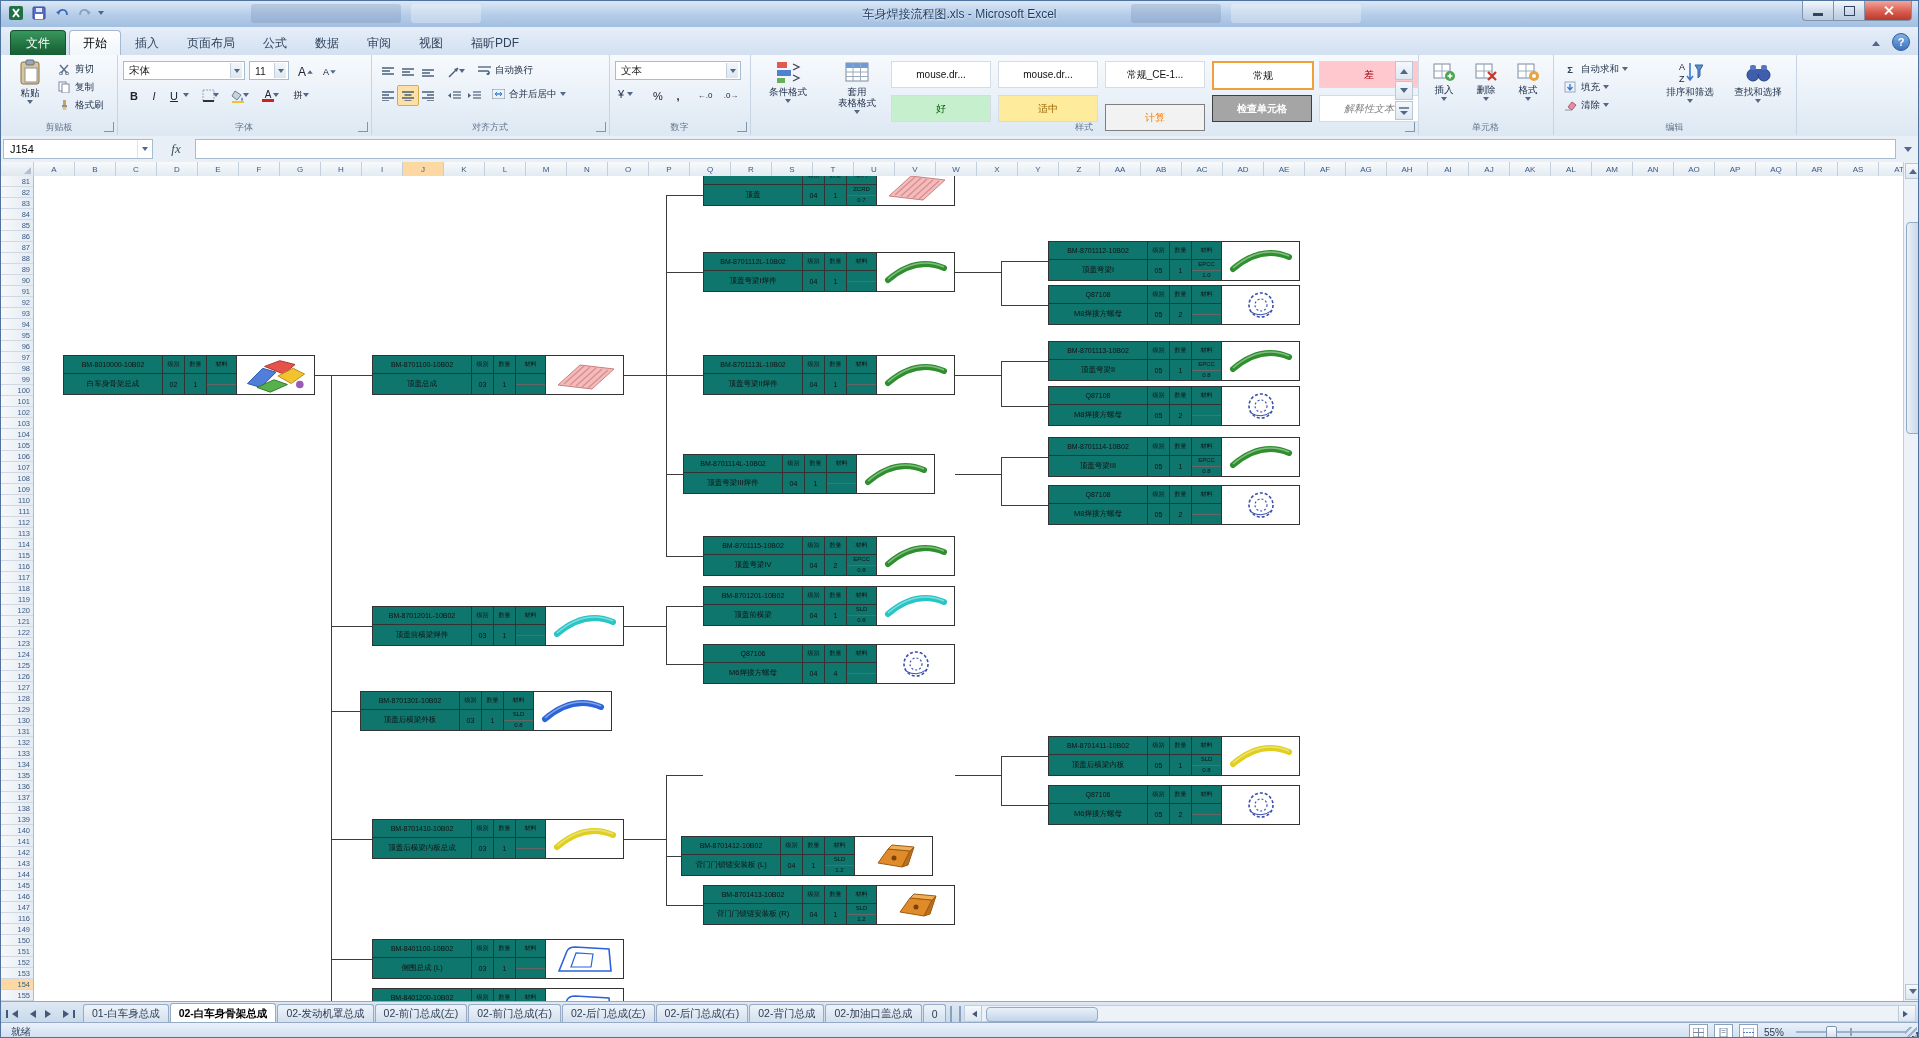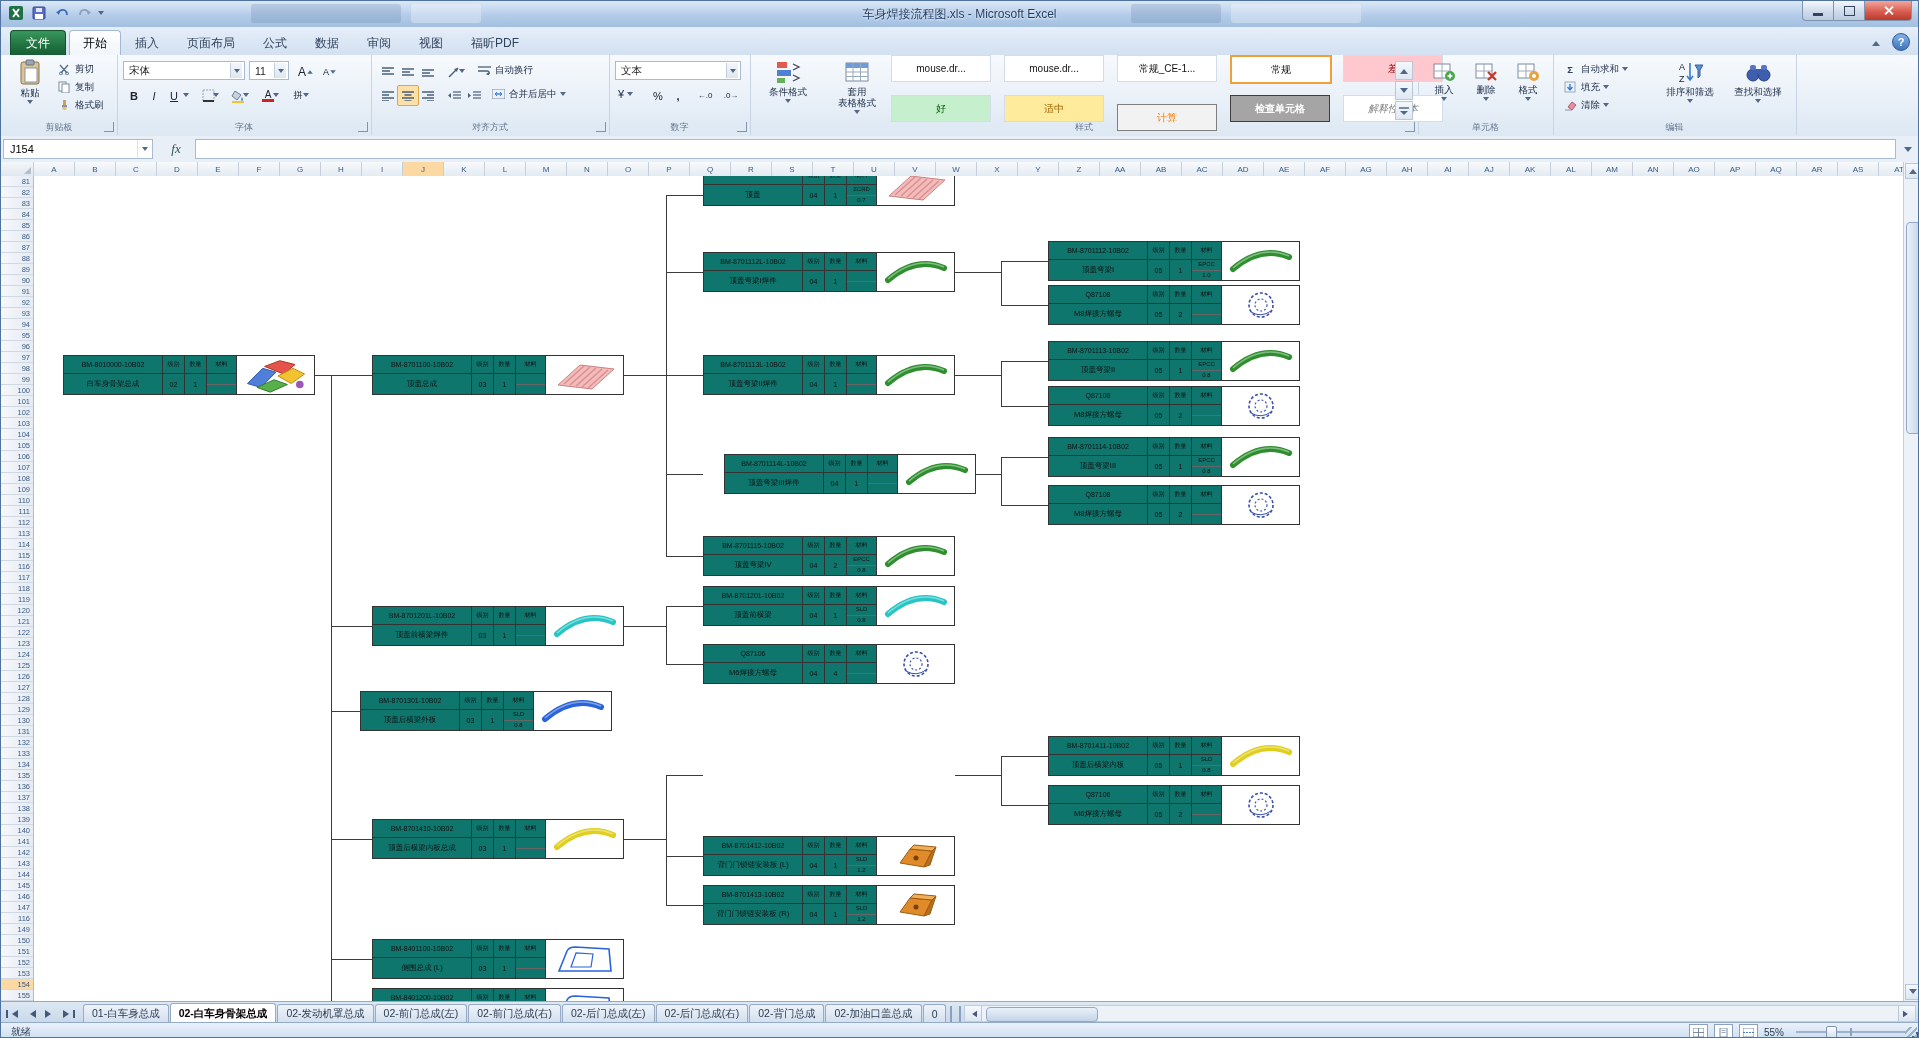--- a/index.html
+++ b/index.html
@@ -64,21 +64,21 @@
   .bold{font-weight:bold;} .ital{font-style:italic;} .undl{text-decoration:underline;}
   .gi{width:98px;height:25px;border:1px solid #d4dce7;background:#fff;display:flex;align-items:center;justify-content:center;
     font-size:10px;color:#111;overflow:hidden;white-space:nowrap;}
   .gi-selected{border:2px solid #f0a03a;}
   .gi-bad{background:#ffc7ce;color:#9c0006;}
   .gi-good{background:#c6efce;color:#006100;}
   .gi-neutral{background:#ffeb9c;color:#9c6500;}
   .gi-calc{background:#f2f2f2;color:#fa7d00;border:1px solid #7f7f7f;margin-top:9px;}
   .gi-check{background:#a5a5a5;color:#fff;font-weight:bold;border:1px solid #3f3f3f;}
   .gi-explain{color:#7f7f7f;font-style:italic;}
-  #gallery{position:absolute;left:890px;top:0;display:grid;grid-template-columns:repeat(5,98px);grid-auto-rows:25px;gap:15px;}
+  #gallery{position:absolute;left:890px;top:6px;display:grid;grid-template-columns:repeat(5,98px);grid-auto-rows:25px;gap:9px;}
   .gscroll{position:absolute;left:1394px;top:6px;width:16px;display:flex;flex-direction:column;gap:1px;}
   .gsbtn{width:16px;height:17px;background:linear-gradient(#f4f8fc,#dfe8f2);border:1px solid #b9c7d8;display:flex;align-items:center;justify-content:center;}
   .tri-dn{width:0;height:0;border:4px solid transparent;border-top:5px solid #52688a;margin-top:3px;}
   .tri-up2{width:0;height:0;border:4px solid transparent;border-bottom:5px solid #52688a;margin-bottom:3px;}
 
   
   .frow{position:absolute;left:0;top:135px;width:100%;height:26px;background:#e8eff7;border-bottom:1px solid #b6c4d6;}
   .namebox{position:absolute;left:2px;top:3px;width:150px;height:20px;background:#fff;border:1px solid #a9bccf;
     box-sizing:border-box;font-size:11px;display:flex;align-items:center;padding-left:6px;justify-content:space-between;}
   .nbcar{width:14px;height:18px;display:flex;align-items:center;justify-content:center;border-left:1px solid #dde4ec;}
@@ -899,21 +899,21 @@
               <span></span>
             </div>
           </div>
           <div class="pimg">
             <svg width="66" height="34" viewBox="0 0 66 34">
               <path d="M5 25 Q33 1 61 13" fill="none" stroke="#2f8f2f" stroke-width="6" stroke-linecap="round"></path>
               <path d="M5 24 Q33 0 61 12" fill="none" stroke="rgba(255,255,255,.4)" stroke-width="1.6"></path>
             </svg>
           </div>
         </div>
-        <div class="pbox" style="left: 723px; top: 278px; border-radius: 10px;">
+        <div class="pbox" style="left: 682px; top: 278px; border-radius: 10px;">
           <div class="ptbl">
             <div class="c pn">BM-8701114L-10B02</div>
             <div class="c hh">级别</div>
             <div class="c hh">数量</div>
             <div class="c hh">材料</div>
             <div class="c nm">顶盖弯梁III焊件</div>
             <div class="c vv">04</div>
             <div class="c vv">1</div>
             <div class="c mt">
               <span></span>
@@ -984,21 +984,21 @@
             </div>
           </div>
           <div class="pimg">
             <svg width="34" height="32" viewBox="0 0 34 32">
               <circle cx="17" cy="16" r="12" fill="none" stroke="#3a4fae" stroke-width="1.6" stroke-dasharray="3 2"></circle>
               <circle cx="17" cy="16" r="6" fill="none" stroke="#3a4fae" stroke-width="1.2" stroke-dasharray="2 2"></circle>
               <path d="M7 23 Q17 29 27 22" fill="none" stroke="#3a4fae" stroke-width="1"></path>
             </svg>
           </div>
         </div>
-        <div class="pbox" style="left: 702px; top: 660px;">
+        <div class="pbox" style="left: 680px; top: 660px;">
           <div class="ptbl">
             <div class="c pn">BM-8701412-10B02</div>
             <div class="c hh">级别</div>
             <div class="c hh">数量</div>
             <div class="c hh">材料</div>
             <div class="c nm">背门门锁链安装板 (L)</div>
             <div class="c vv">04</div>
             <div class="c vv">1</div>
             <div class="c mt">
               <span>SLD</span>

